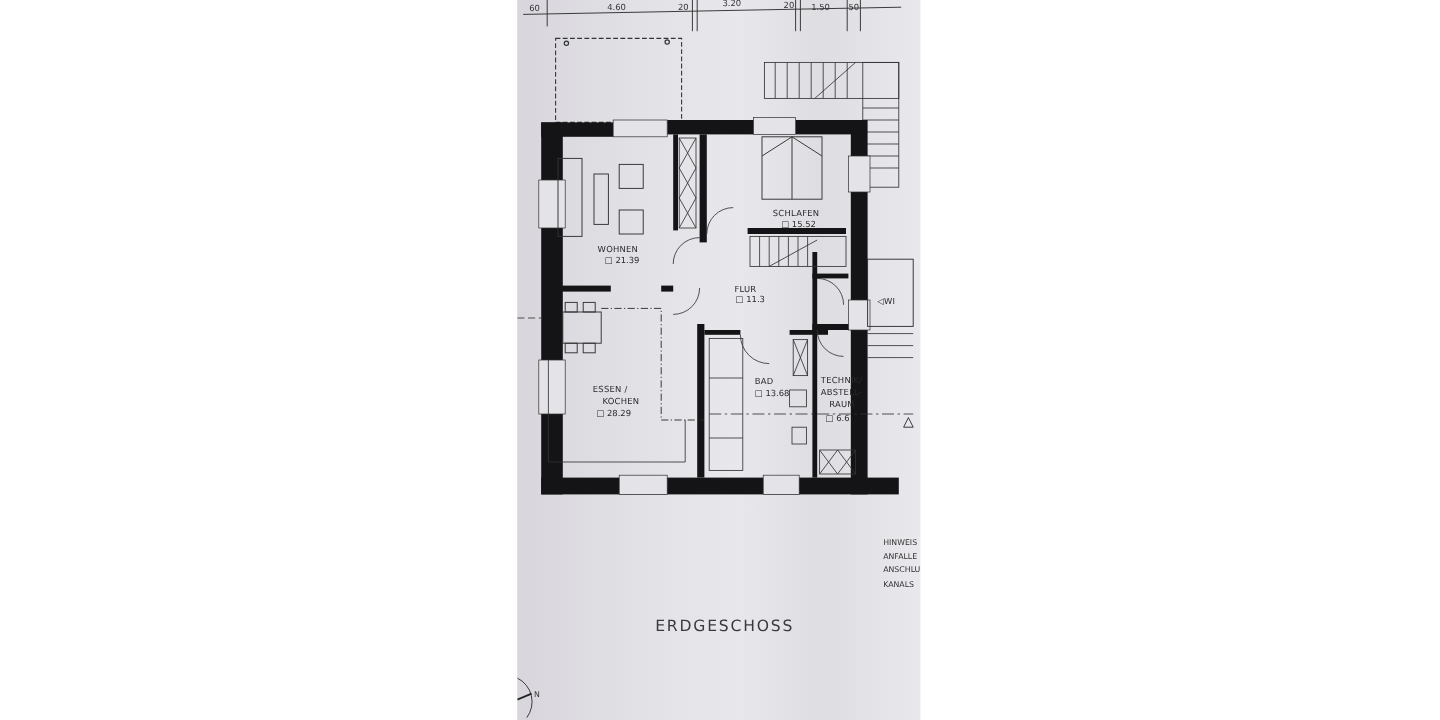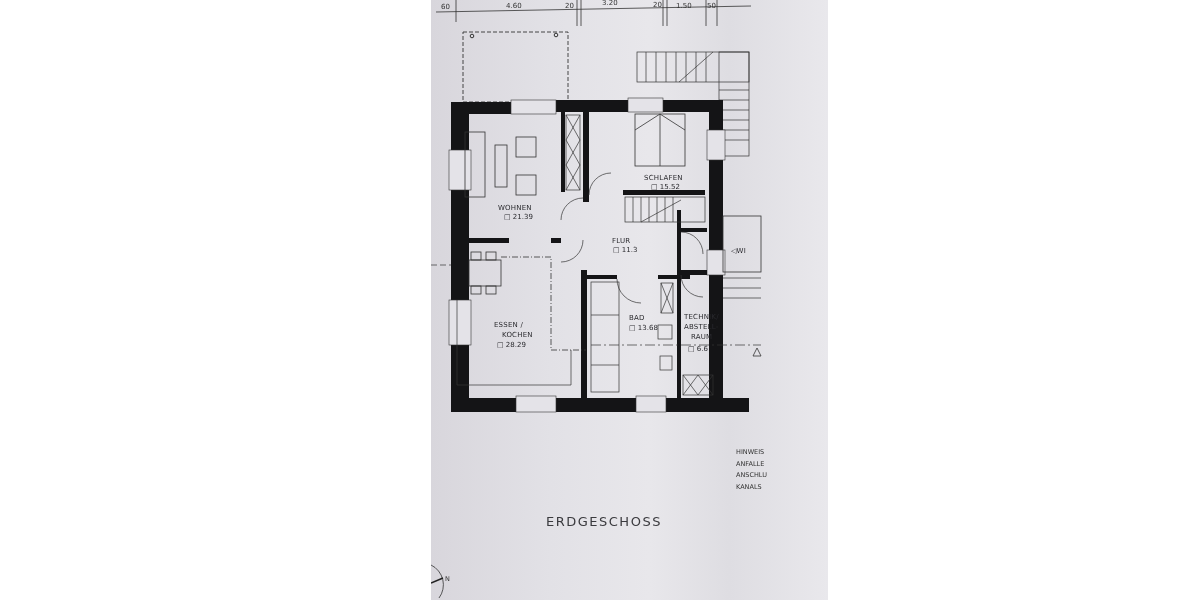--- a/index.html
+++ b/index.html
@@ -1,18 +1,18 @@
 <!DOCTYPE html>
 <html><head>
   <meta charset="utf-8">
   <style>
     html, body { margin: 0; padding: 0; }
     body { width: 1200px; height: 600px; background: #ffffff; position: relative; overflow: hidden; font-family: "DejaVu Sans", sans-serif; }
-    .photo { position: absolute; left: 431px; top: 0; width: 397px; height: 600px;
-      background: linear-gradient(90deg, #d8d6dc 0%, #e2e1e6 30%, #e8e7eb 55%, #dedde2 75%, #e9e8ec 100%); overflow: hidden; }
+    .photo { position: absolute; left: 431px; top: 0; width: 308px; height: 600px;
+      background: linear-gradient(90deg, #d8d6dc 0%, #e2e1e6 30%, #e8e7eb 55%, #dedde2 75%, #e9e8ec 100%); overflow: hidden; padding-left: 28px; }
     .photo svg { position: absolute; left: 0; top: 0; }
     .lbl { font-family: "DejaVu Sans", sans-serif; fill: #2a2a2e; }
     .room-name { font-size: 7px; letter-spacing: 0.2px; }
     .room-area { font-size: 7px; }
     .dim { font-size: 7px; fill: #333; }
     .title { font-size: 13px; letter-spacing: 1.5px; fill: #3a3a3e; }
     .note { font-size: 6.5px; fill: #333; }
   </style>
 </head>
 <body>

